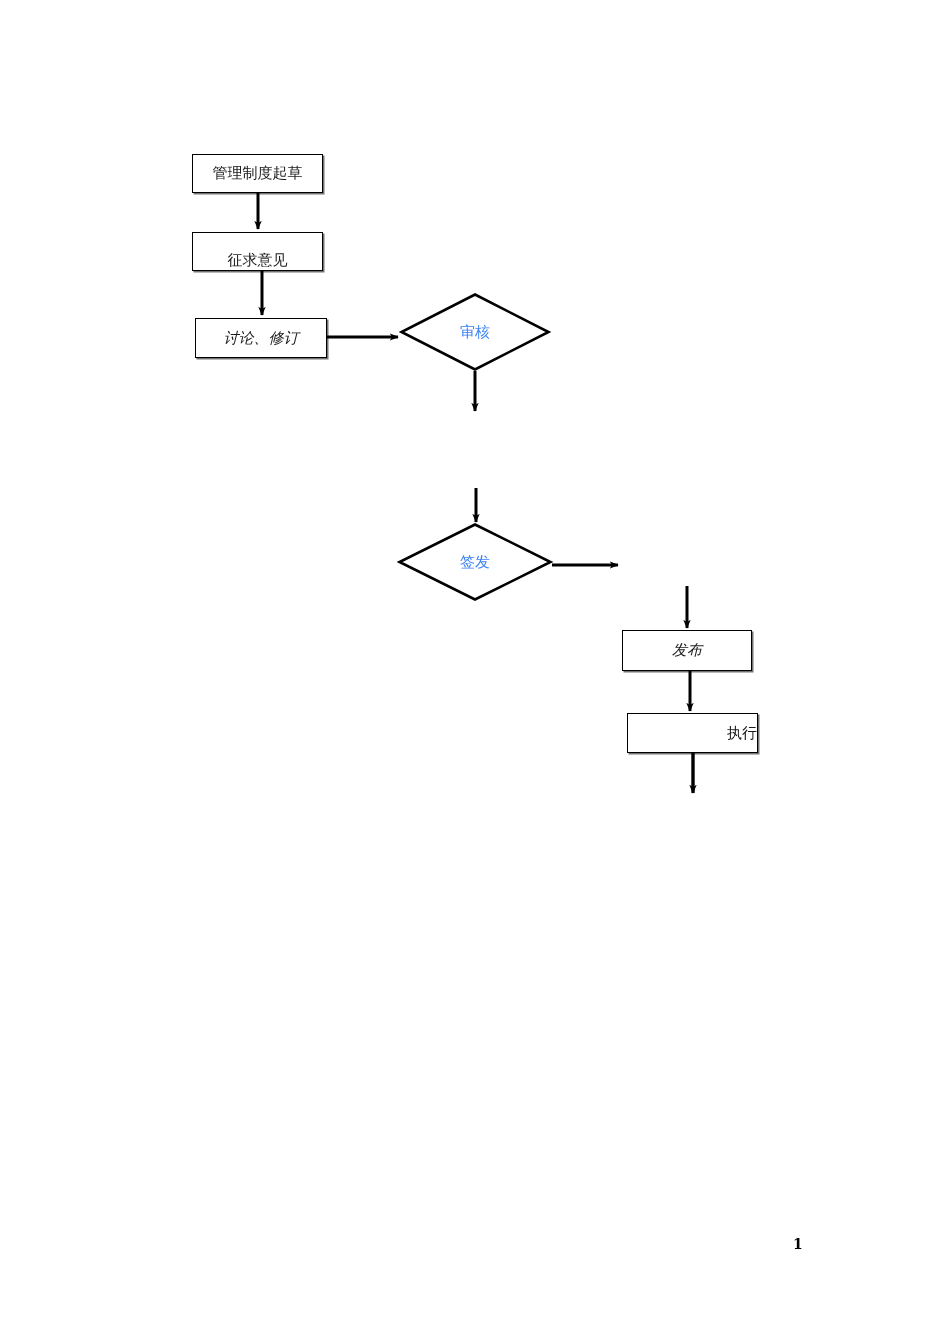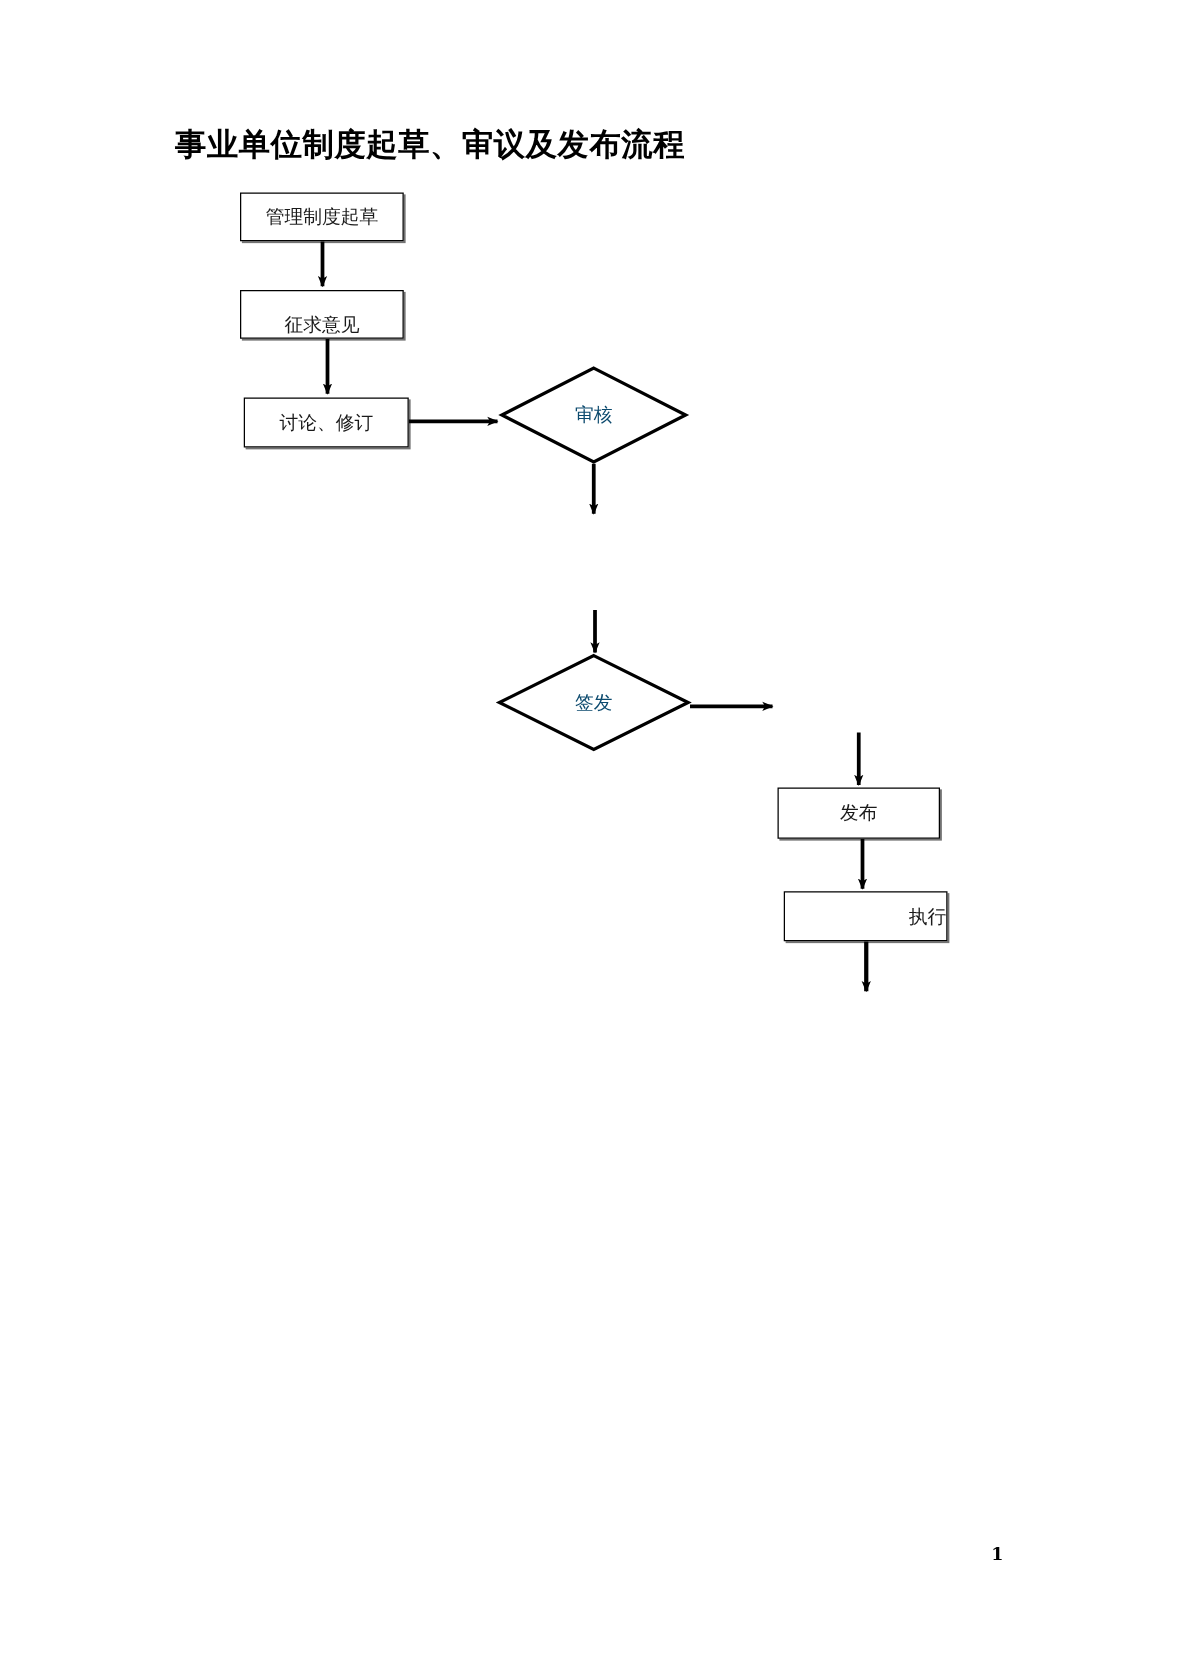--- a/index.html
+++ b/index.html
@@ -77,21 +77,21 @@
     position: absolute;
     left: 0;
     top: 0;
     width: 100%;
     height: 100%;
     display: flex;
     align-items: center;
     justify-content: center;
     font-family: "DejaVu Serif", "Liberation Serif", serif;
     font-size: 15px;
-    color: #0c4a6e;
+    color: #3b82f6;
     white-space: nowrap;
   }
 
   
   .connectors {
     position: absolute;
     left: 0;
     top: 0;
     width: 950px;
     height: 1344px;
@@ -107,21 +107,20 @@
     font-size: 14px;
     font-weight: bold;
     color: #000000;
   }
 </style>
 </head>
 <body>
 
 <div class="page">
 
-  <div class="doc-title">事业单位制度起草、审议及发布流程</div>
 
   <div class="flow">
 
     <svg class="connectors" width="950" height="1344" viewBox="0 0 950 1344">
       <defs>
         <marker id="arrowhead" markerWidth="9" markerHeight="8" refX="8.2" refY="4" orient="auto" markerUnits="userSpaceOnUse">
           <path d="M0,0.3 L9,4 L0,7.7 L2.2,4 Z" fill="#000000"></path>
         </marker>
       </defs>
 
@@ -145,41 +144,41 @@
     </svg>
 
     <div class="node-box" style="left:192px; top:154px; width:131px; height:39px;">
       <span>管理制度起草</span>
     </div>
 
     <div class="node-box" style="left:192px; top:232px; width:131px; height:39px;align-items:flex-end;">
       <span>征求意见</span>
     </div>
 
-    <div class="node-box" style="left:195px; top:318px; width:132px; height:40px;">
+    <div class="node-box" style="left:195px; top:318px; width:132px; height:40px;font-style:italic;">
       <span>讨论、修订</span>
     </div>
 
     <div class="node-diamond" style="left:400px; top:293px; width:150px; height:78px;">
       <svg width="150" height="78" viewBox="0 0 150 78">
         <polygon points="75,1.5 148.5,39 75,76.5 1.5,39" fill="#ffffff" stroke="#000000" stroke-width="2.6"></polygon>
       </svg>
       <div class="dlabel">审核</div>
     </div>
 
 
     <div class="node-diamond" style="left:398px; top:523px; width:154px; height:78px;">
       <svg width="154" height="78" viewBox="0 0 154 78">
         <polygon points="77,1.5 152.5,39 77,76.5 1.5,39" fill="#ffffff" stroke="#000000" stroke-width="2.6"></polygon>
       </svg>
       <div class="dlabel">签发</div>
     </div>
 
 
-    <div class="node-box" style="left:622px; top:630px; width:130px; height:41px;">
+    <div class="node-box" style="left:622px; top:630px; width:130px; height:41px;font-style:italic;">
       <span>发布</span>
     </div>
 
     <div class="node-box" style="left:627px; top:713px; width:131px; height:40px;justify-content:flex-end;">
       <span>执行</span>
     </div>
 
 
   </div>
 

